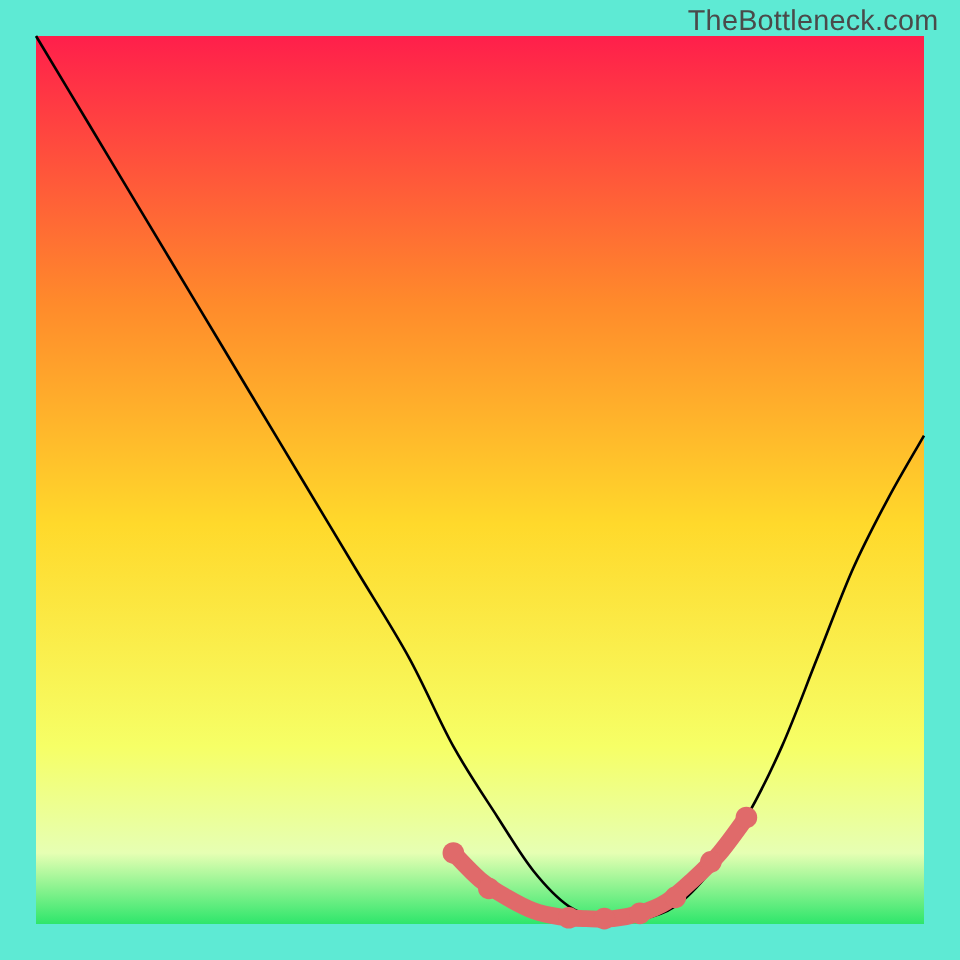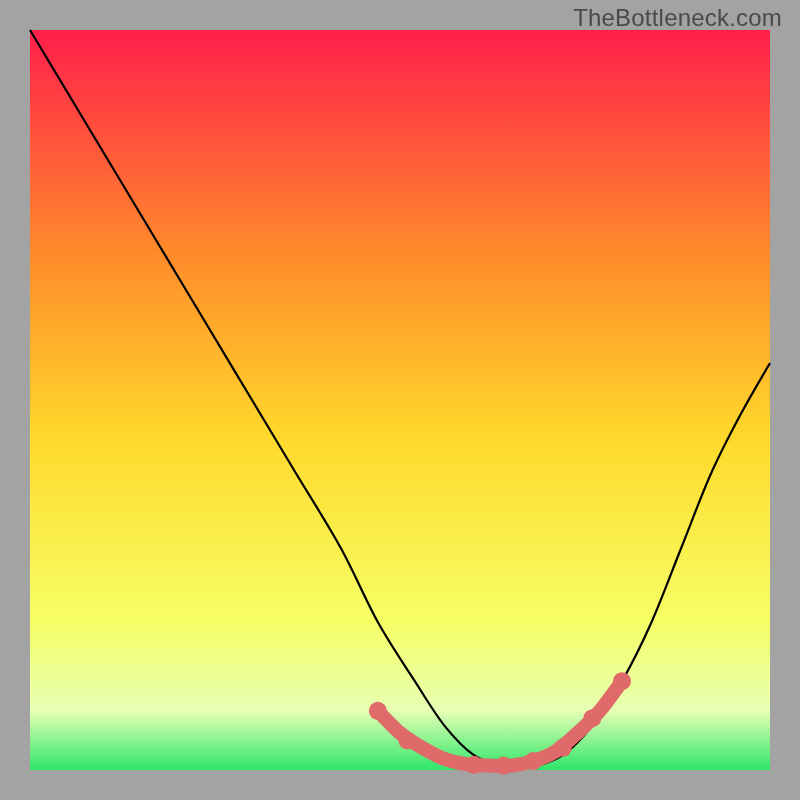--- a/index.html
+++ b/index.html
@@ -1,21 +1,21 @@
 <!DOCTYPE html>
 <html><head>
 <meta charset="utf-8">
 <style>
   * { margin: 0; padding: 0; box-sizing: border-box; }
   html, body { width: 800px; height: 800px; background: #000; overflow: hidden; }
   .container {
     position: relative;
     width: 800px;
     height: 800px;
-    background: #a3a3a3;
+    background: #5eead4;
   }
   .watermark {
     position: absolute;
     top: 4px;
     right: 18px;
     color: #4a4a4a;
     font-family: Arial, Helvetica, sans-serif;
     font-size: 24px;
     font-weight: 500;
     letter-spacing: 0.2px;

